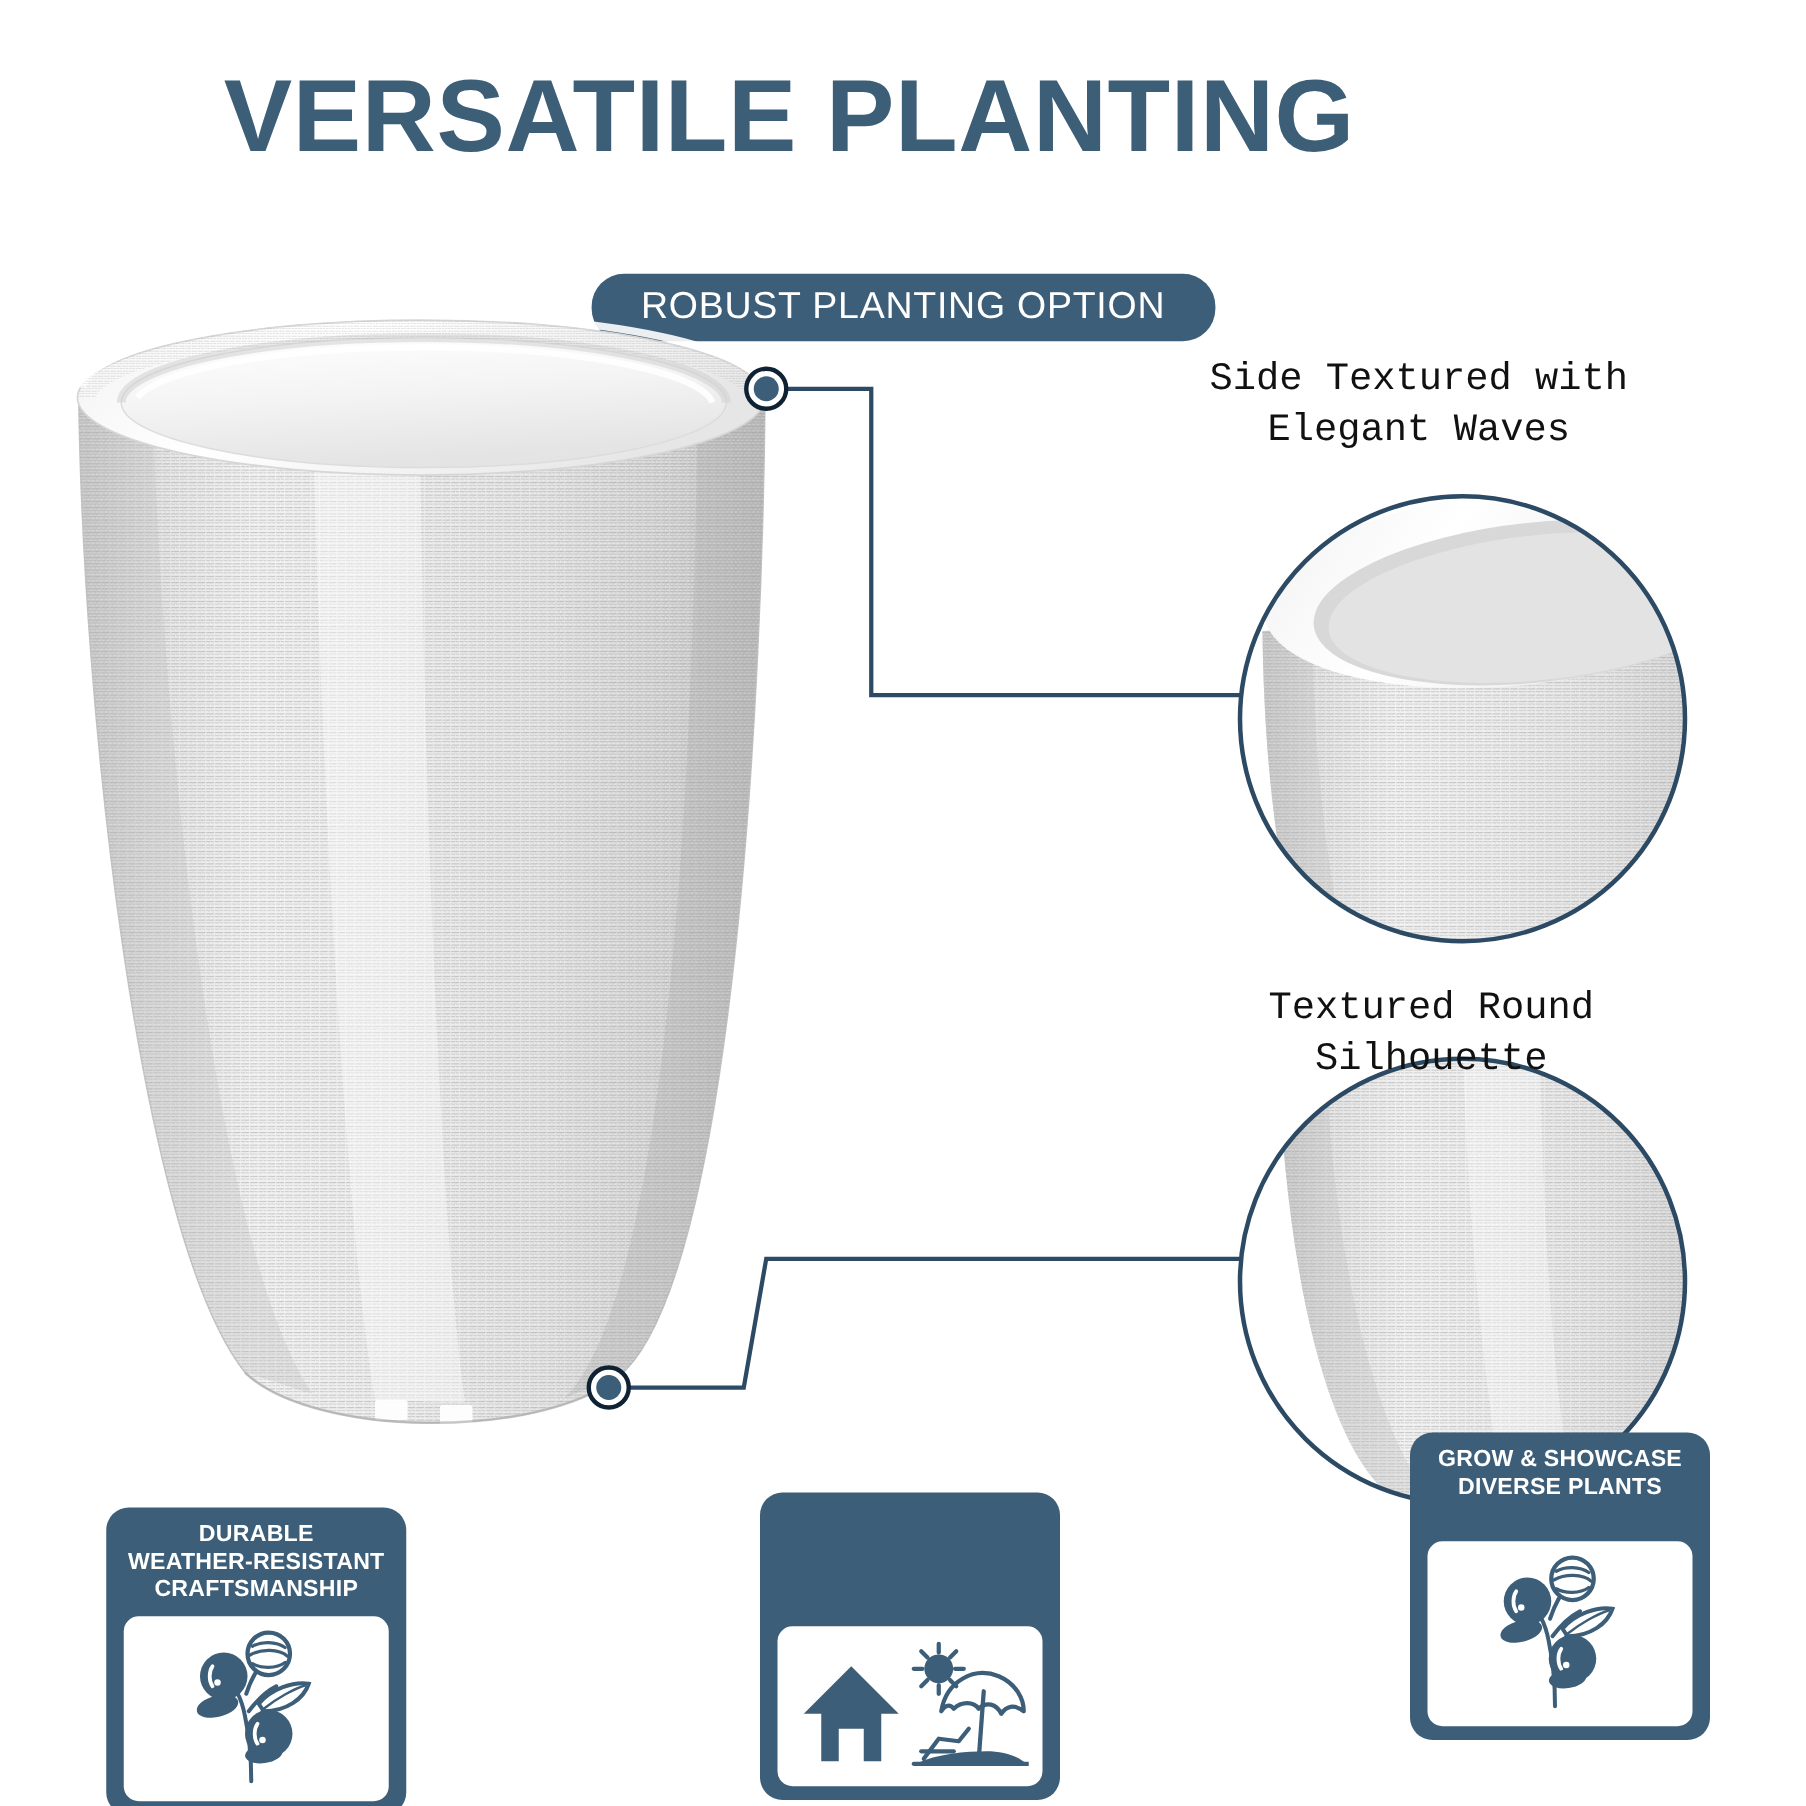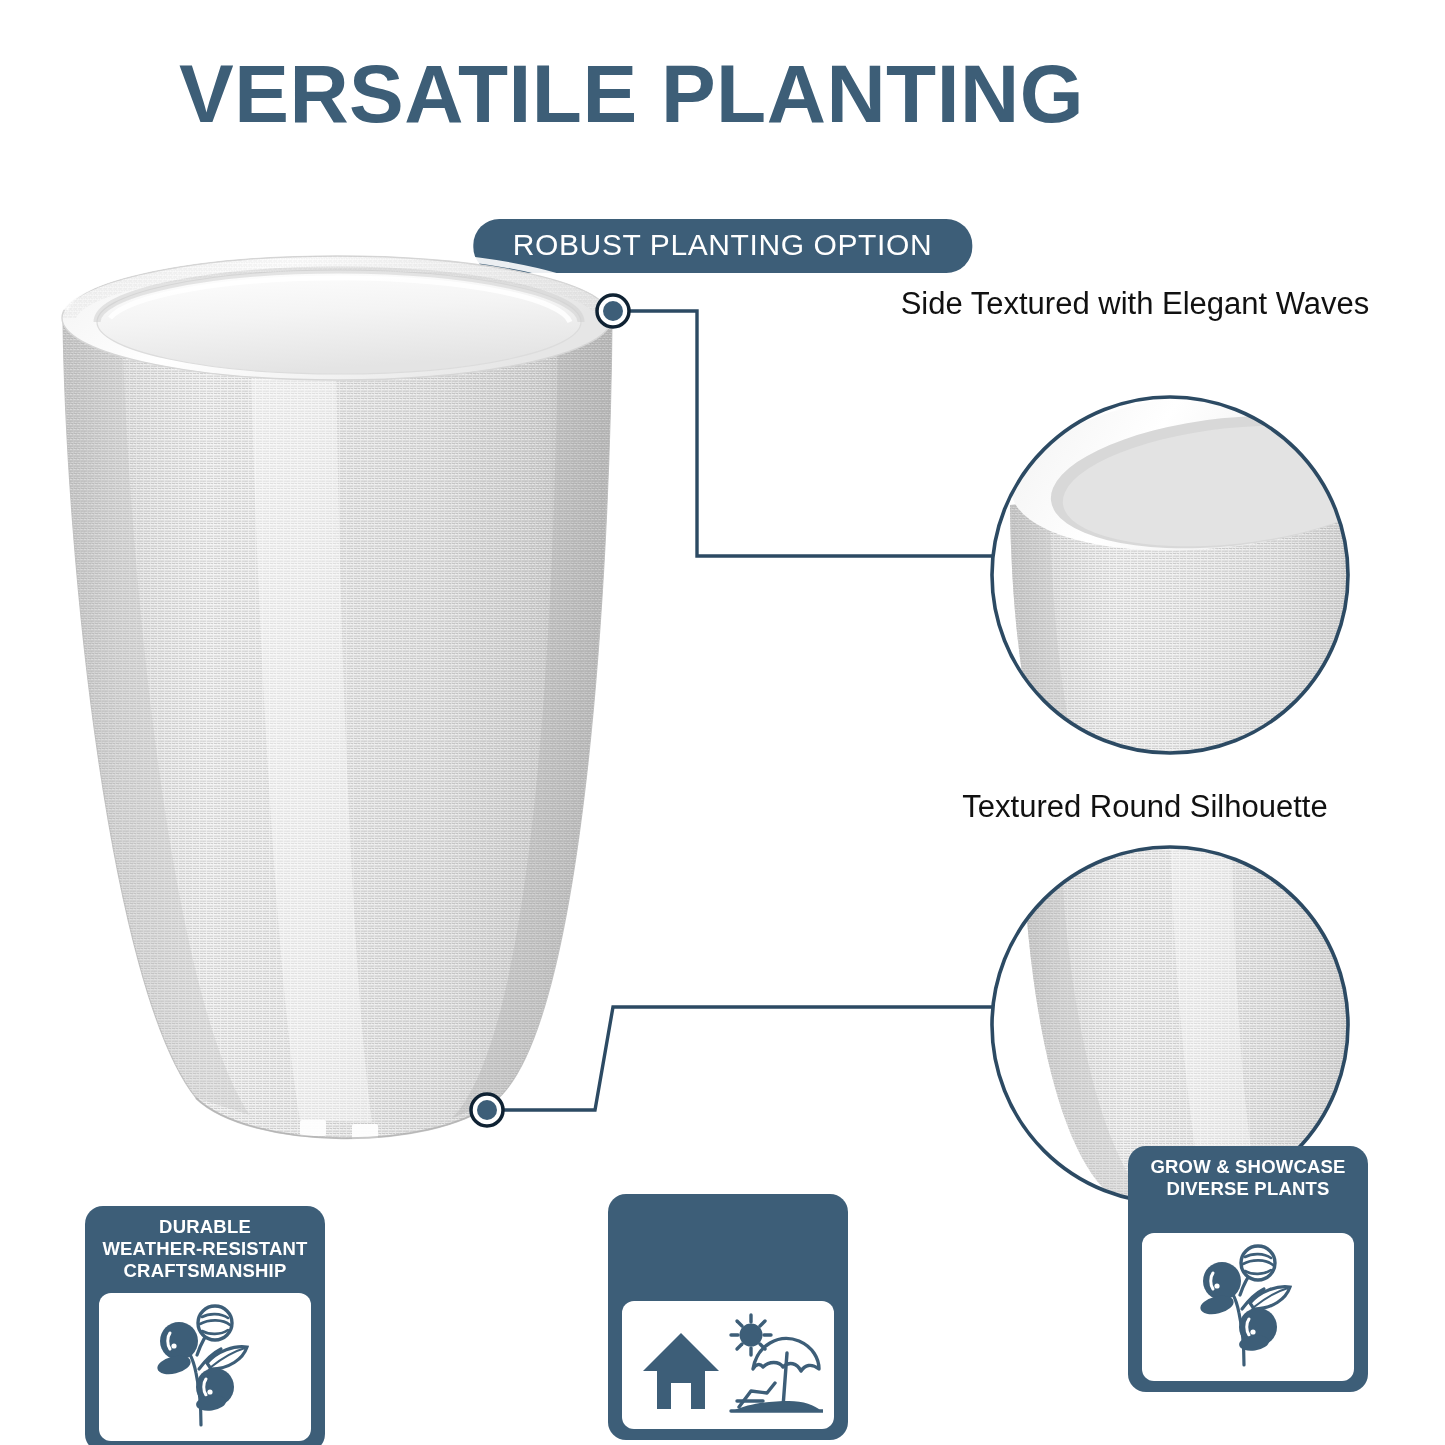--- a/index.html
+++ b/index.html
@@ -33,21 +33,21 @@
     white-space:nowrap;
     margin-top:47px;
   }
 
   
   .callout-label{
     position:absolute;
     color:#111111;
     font-size:31px;line-height:41px;
     text-align:center;
-    font-family:Liberation Sans, sans-serif;
+    font-family:Liberation Mono, monospace;
   }
   #callout-label-1{left:900px;top:283px;width:470px;}
   #callout-label-2{left:920px;top:786px;width:450px;}
 
   
   #art{position:absolute;left:0;top:0;width:1445px;height:1445px;}
 
   
   .badge{
     position:absolute;

